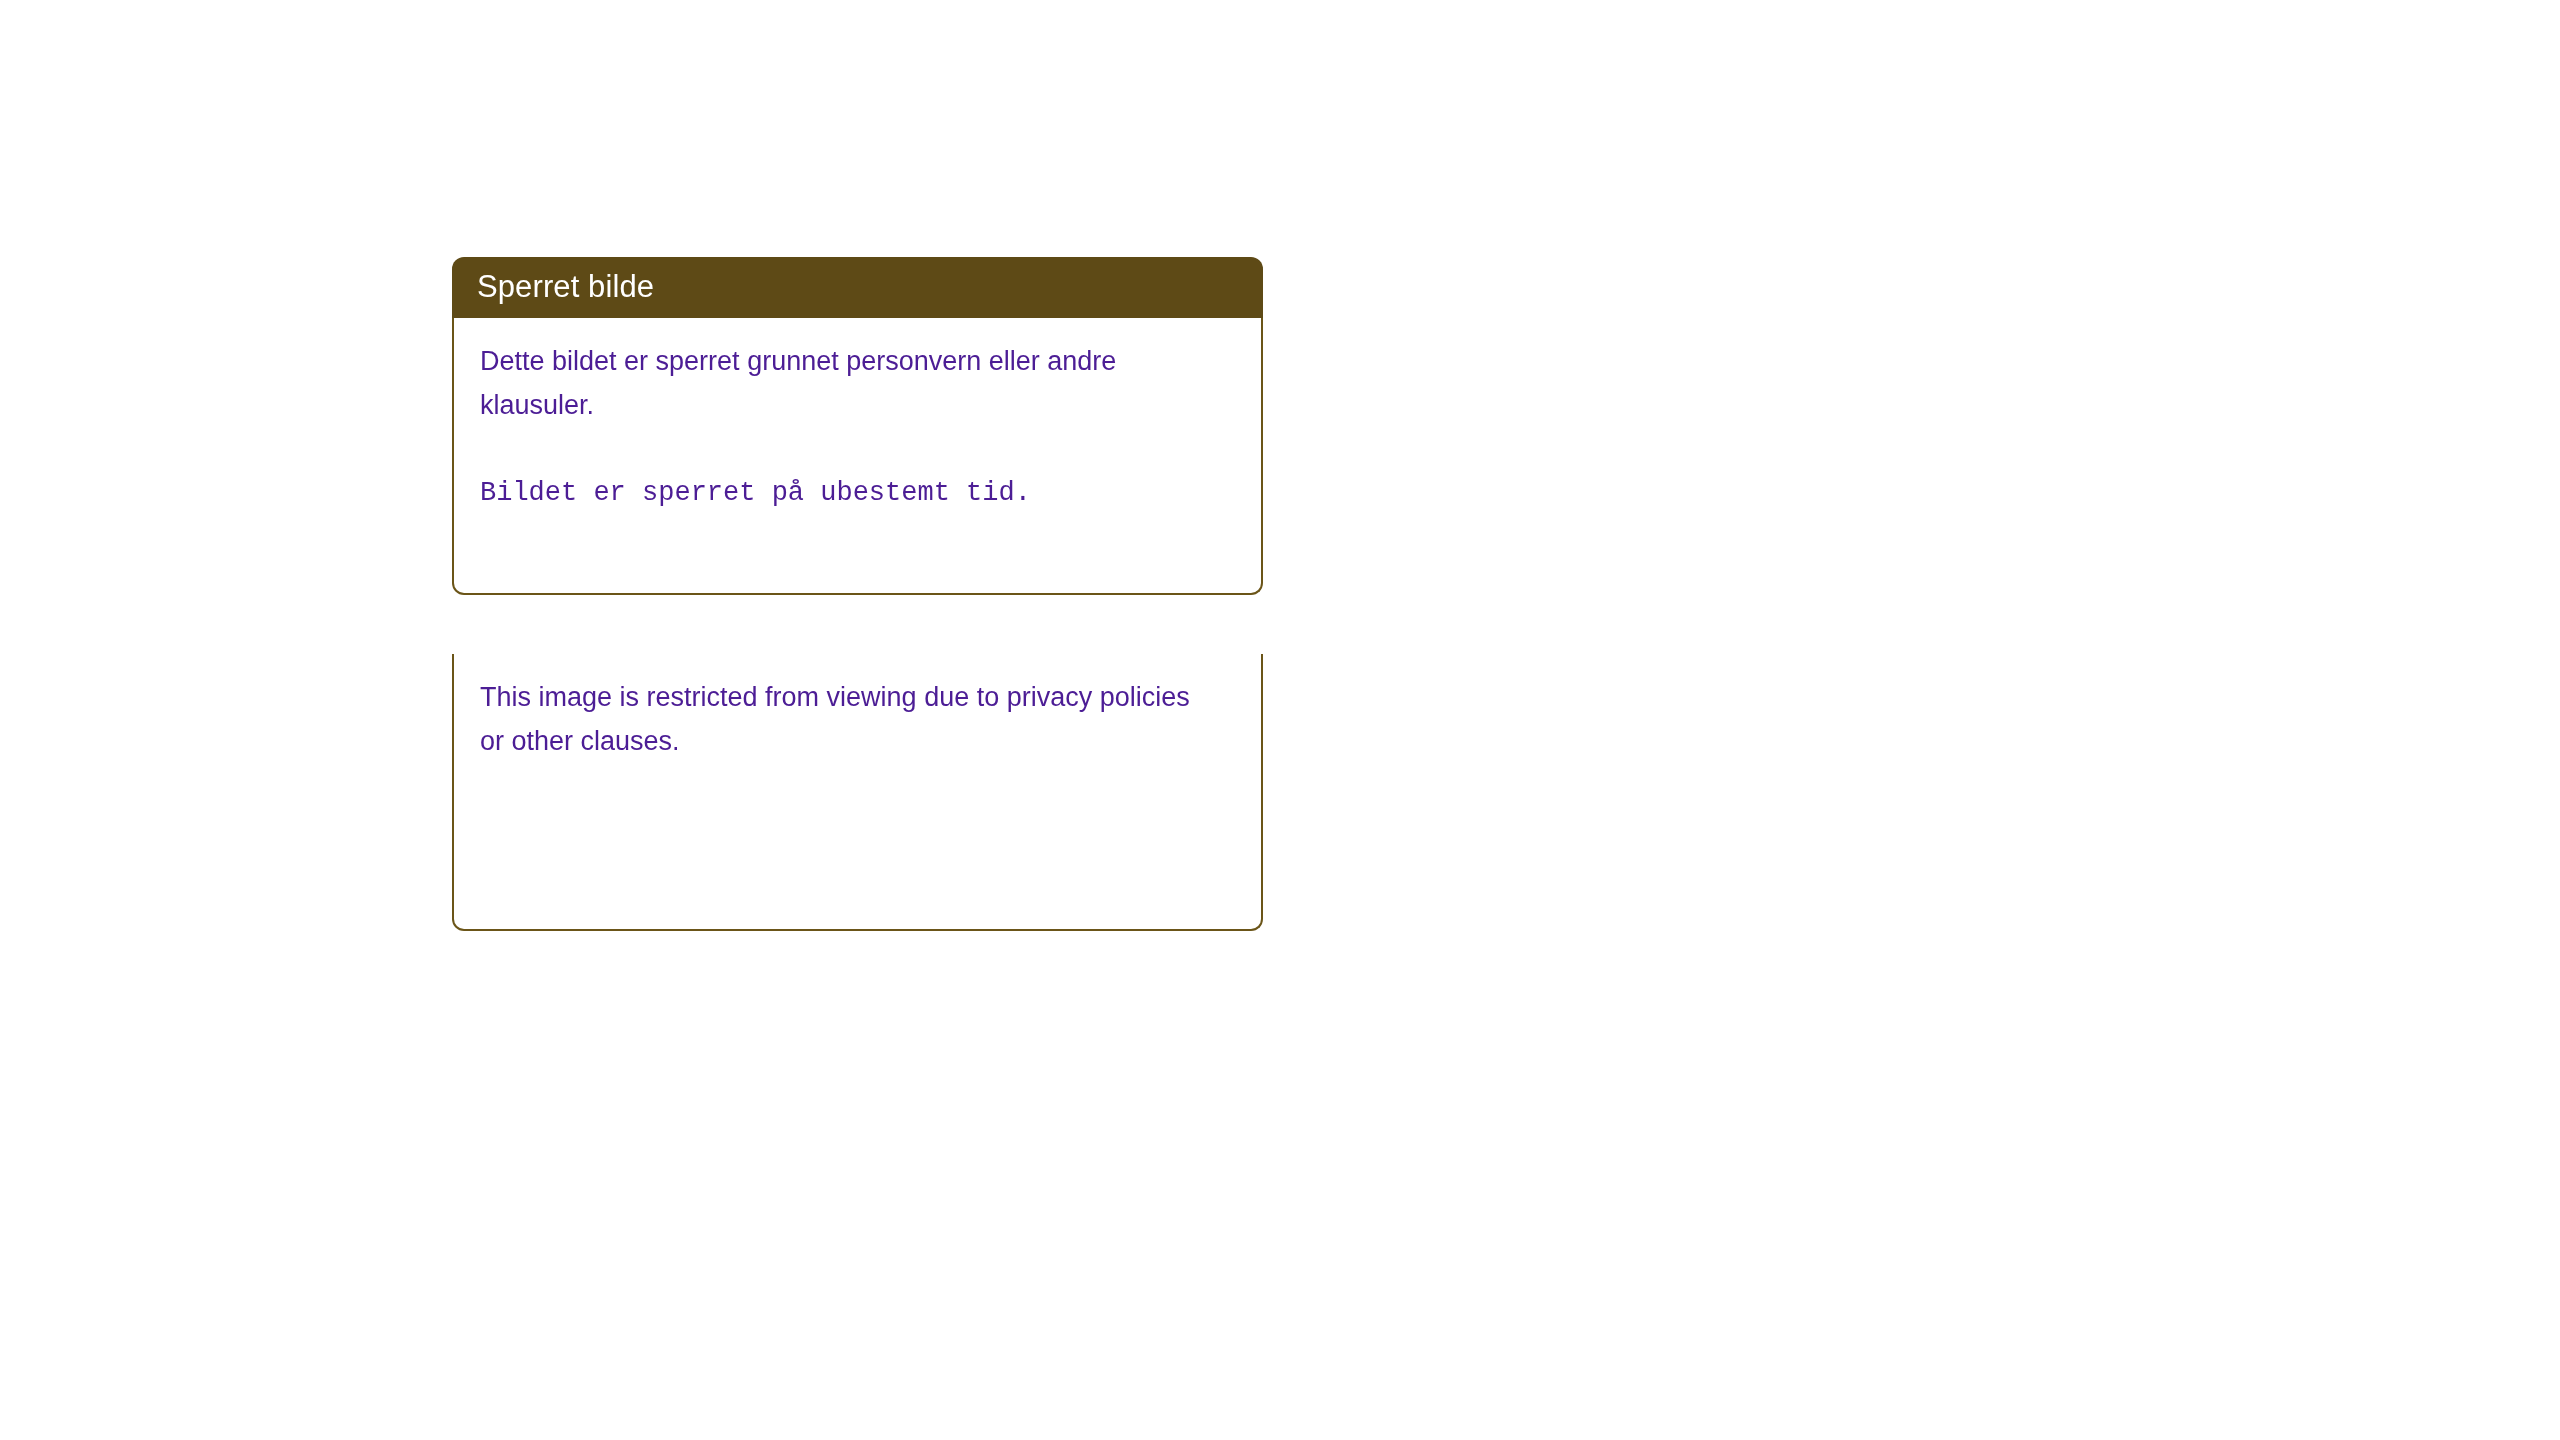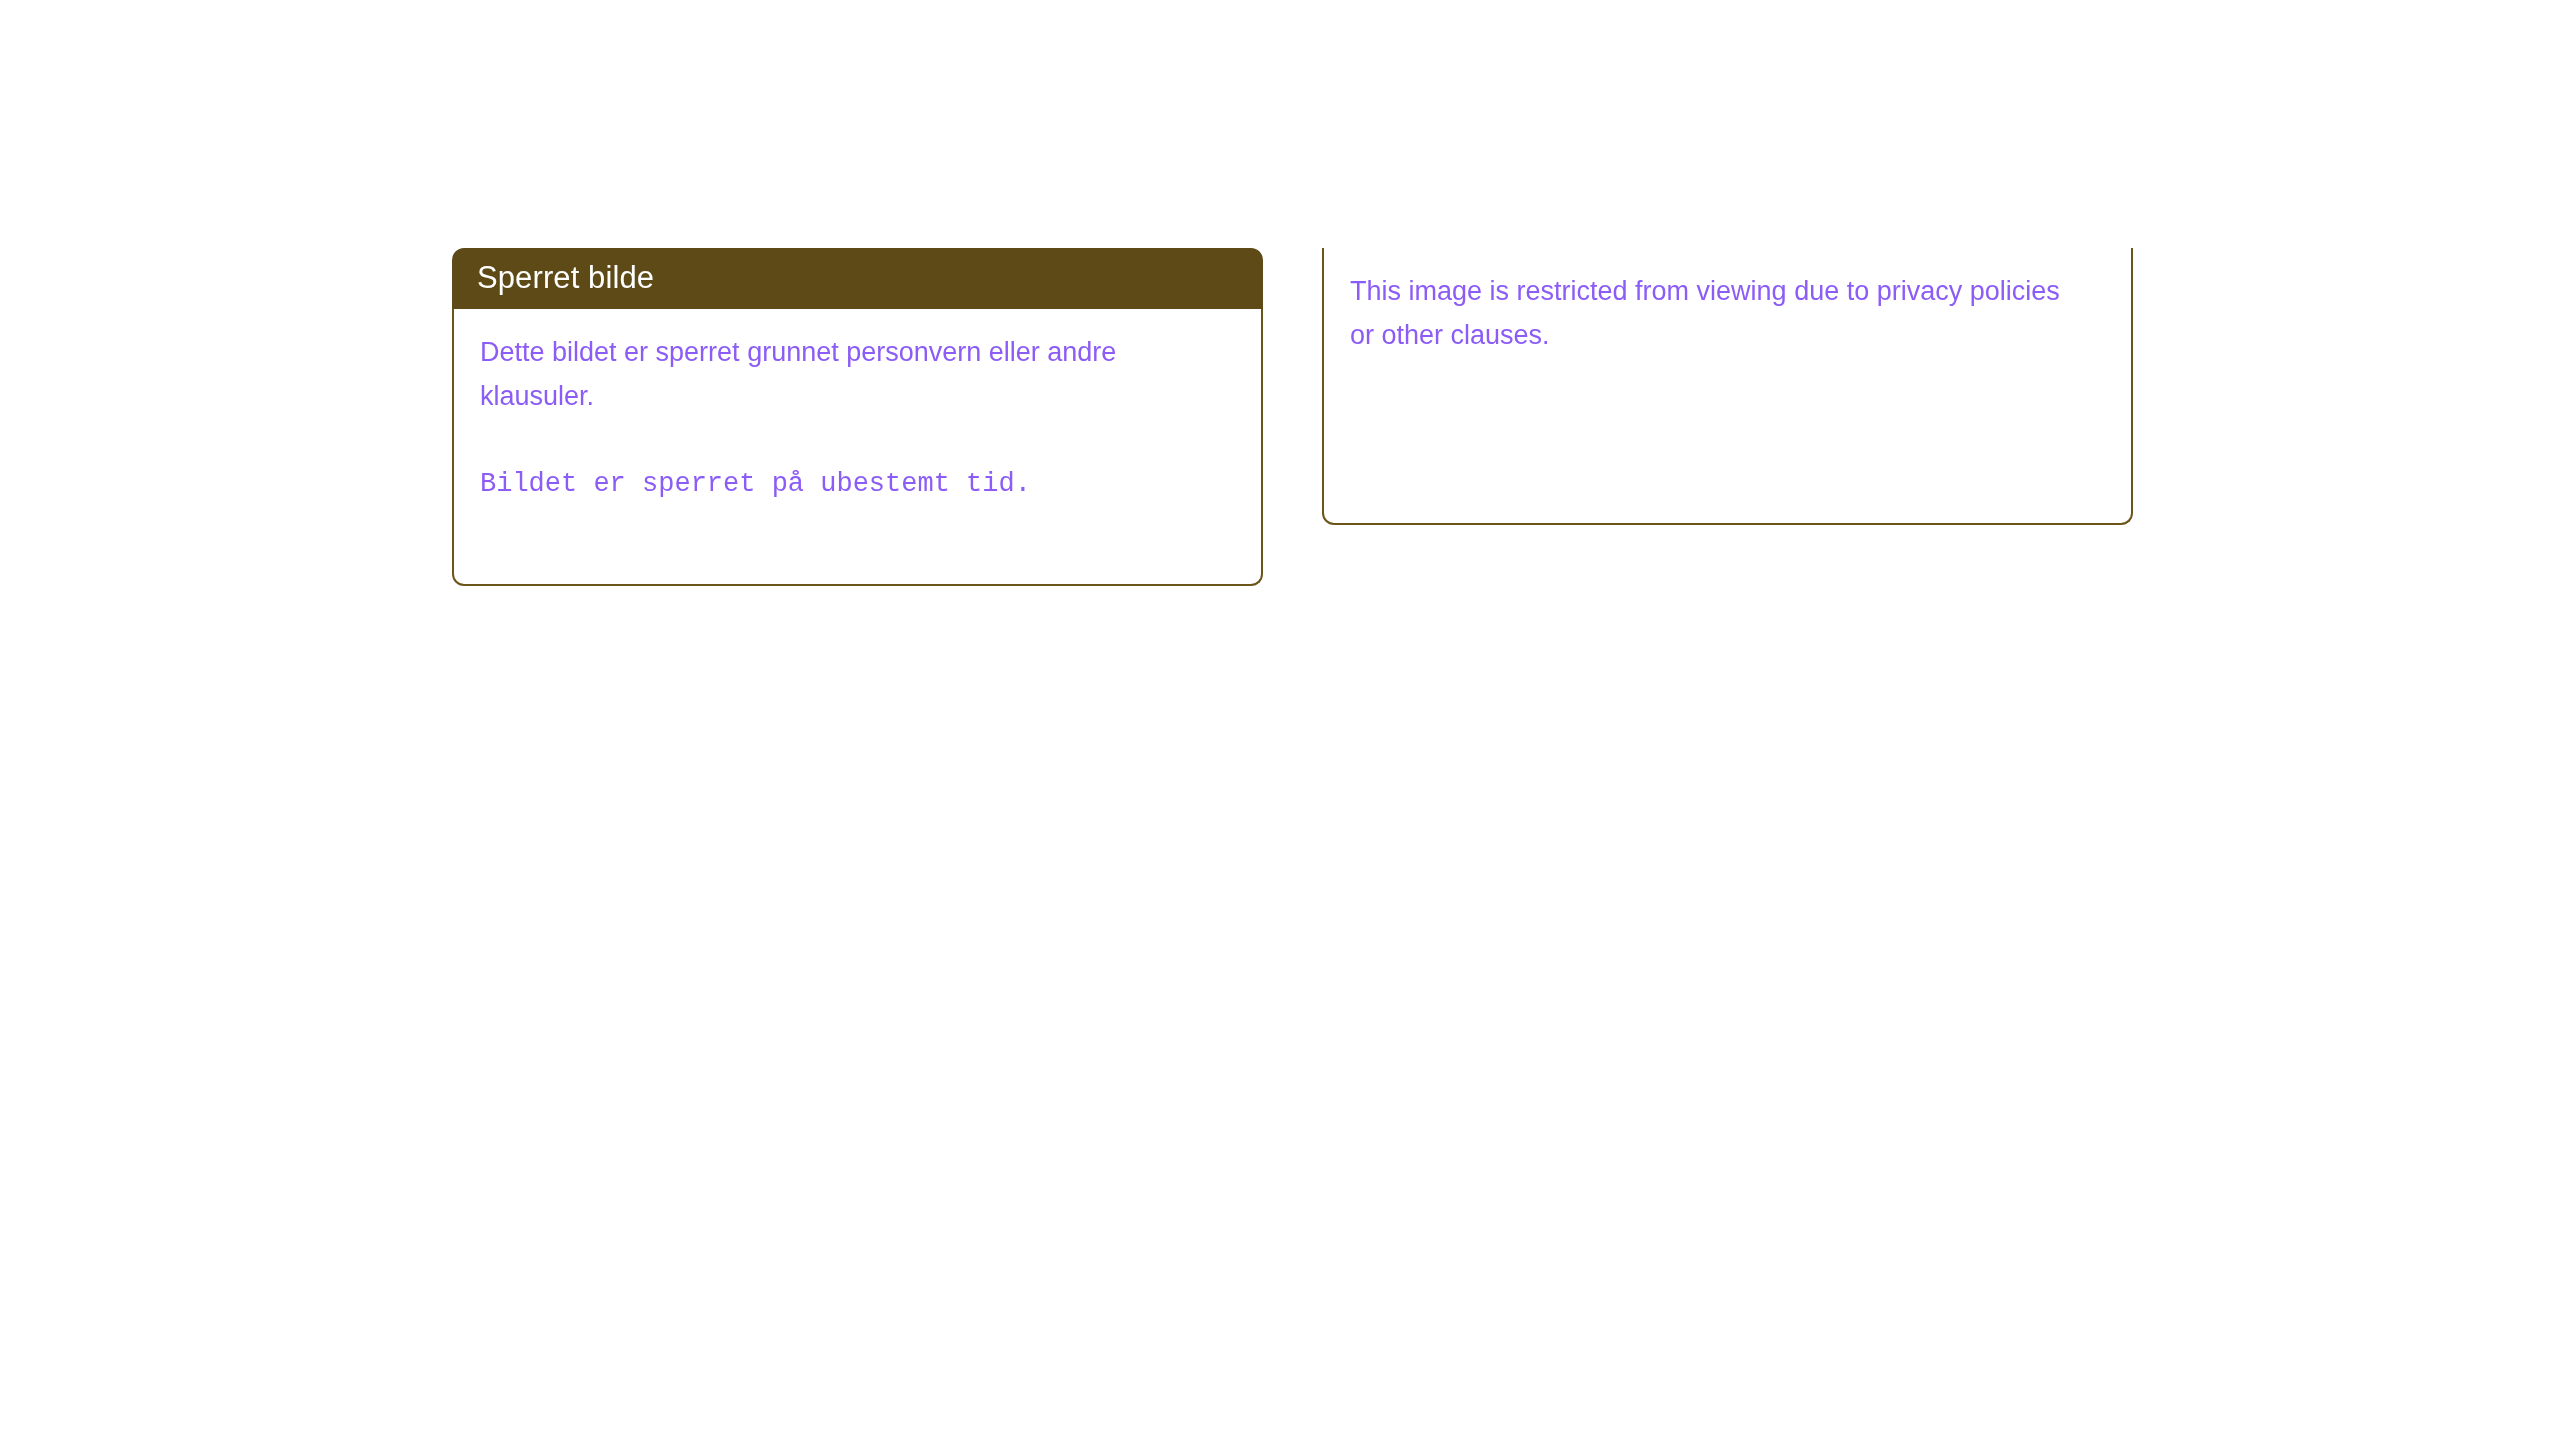--- a/index.html
+++ b/index.html
@@ -17,24 +17,24 @@
 
   #stage {
     position: relative;
     width: 2560px;
     height: 1440px;
   }
 
   .notice-row {
     position: absolute;
     left: 452px;
-    top: 248px;
+    top: 257px;
     display: flex;
-    flex-direction: row;
-    align-items: flex-start;
+    flex-direction: column;
+    align-items: flex-end;
     gap: 59px;
   }
 
   .notice-card {
     width: 811px;
     box-sizing: border-box;
     background: #ffffff;
     border-radius: 12px;
     display: flex;
     flex-direction: column;
@@ -69,21 +69,21 @@
     border-bottom: 2px solid #6b5518;
     border-bottom-left-radius: 12px;
     border-bottom-right-radius: 12px;
     box-sizing: border-box;
     height: 277px;
     padding: 21px 26px 0 26px;
     overflow: hidden;
   }
 
   .notice-paragraph {
-    color: #8b5cf6;
+    color: #4c1d95;
     font-size: 27px;
     line-height: 44px;
     font-weight: 400;
     margin: 0;
     max-width: 700px;
   }
 
   .notice-paragraph + .notice-paragraph {
     margin-top: 44px;
     font-family: Liberation Mono, monospace;

